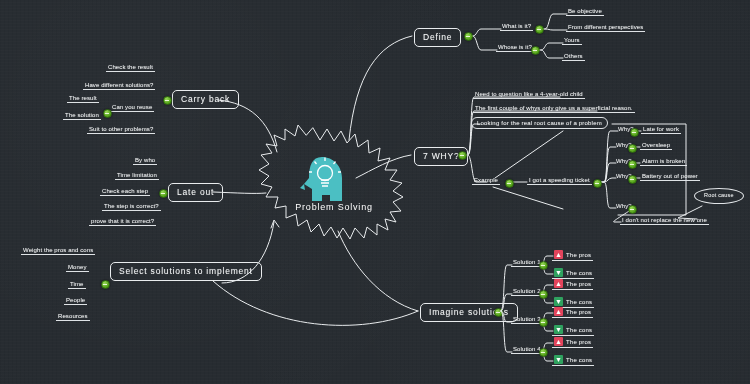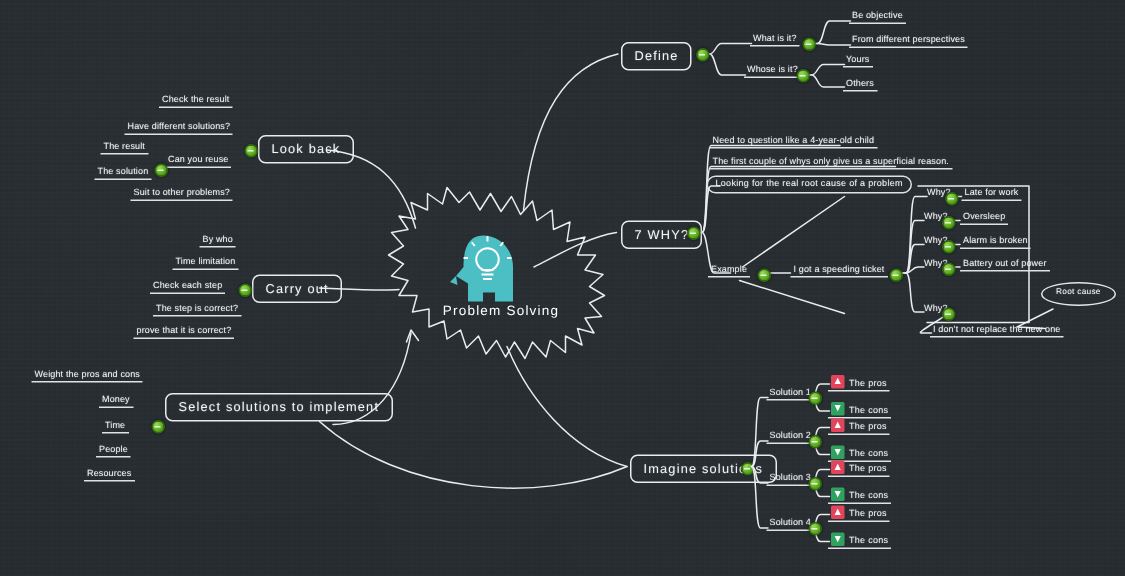--- a/index.html
+++ b/index.html
@@ -173,31 +173,31 @@
     <g fill="none" stroke="#ffffff" stroke-width="1.3">
       <circle cx="25" cy="16" r="7.5"></circle>
       <path d="M21,23 L29,23 M21,26 L29,26 M22,29 L28,29"></path>
       <path d="M25,4 L25,0.5 M16.5,7 L14.5,4.5 M33.5,7 L35.5,4.5 M12,15 L9,15 M38,15 L41,15"></path>
     </g>
   </g>
 </svg>
 
 <div id="central-label">Problem Solving</div>
 
-<div class="node box" style="left:172px;top:90px;">Look back</div>
+<div class="node box" style="left:172px;top:90px;">Carry back</div>
 <div class="toggle" style="left:163px;top:96px;"></div>
 <div class="node leaf" style="left:106px;top:64px;">Check the result</div>
 <div class="node leaf" style="left:83px;top:82px;">Have different solutions?</div>
 <div class="node leaf" style="left:110px;top:104px;">Can you reuse</div>
 <div class="toggle" style="left:103px;top:109px;"></div>
 <div class="node leaf" style="left:67px;top:95px;">The result</div>
 <div class="node leaf" style="left:63px;top:112px;">The solution</div>
 <div class="node leaf" style="left:87px;top:126px;">Suit to other problems?</div>
 
-<div class="node box" style="left:168px;top:183px;">Carry out</div>
+<div class="node box" style="left:168px;top:183px;">Late out</div>
 <div class="toggle" style="left:159px;top:189px;"></div>
 <div class="node leaf" style="left:133px;top:157px;">By who</div>
 <div class="node leaf" style="left:115px;top:172px;">Time limitation</div>
 <div class="node leaf" style="left:100px;top:188px;">Check each step</div>
 <div class="node leaf" style="left:102px;top:203px;">The step is correct?</div>
 <div class="node leaf" style="left:89px;top:218px;">prove that it is correct?</div>
 
 <div class="node box" style="left:110px;top:262px;">Select solutions to implement</div>
 <div class="toggle" style="left:101px;top:280px;"></div>
 <div class="node leaf" style="left:21px;top:247px;">Weight the pros and cons</div>

